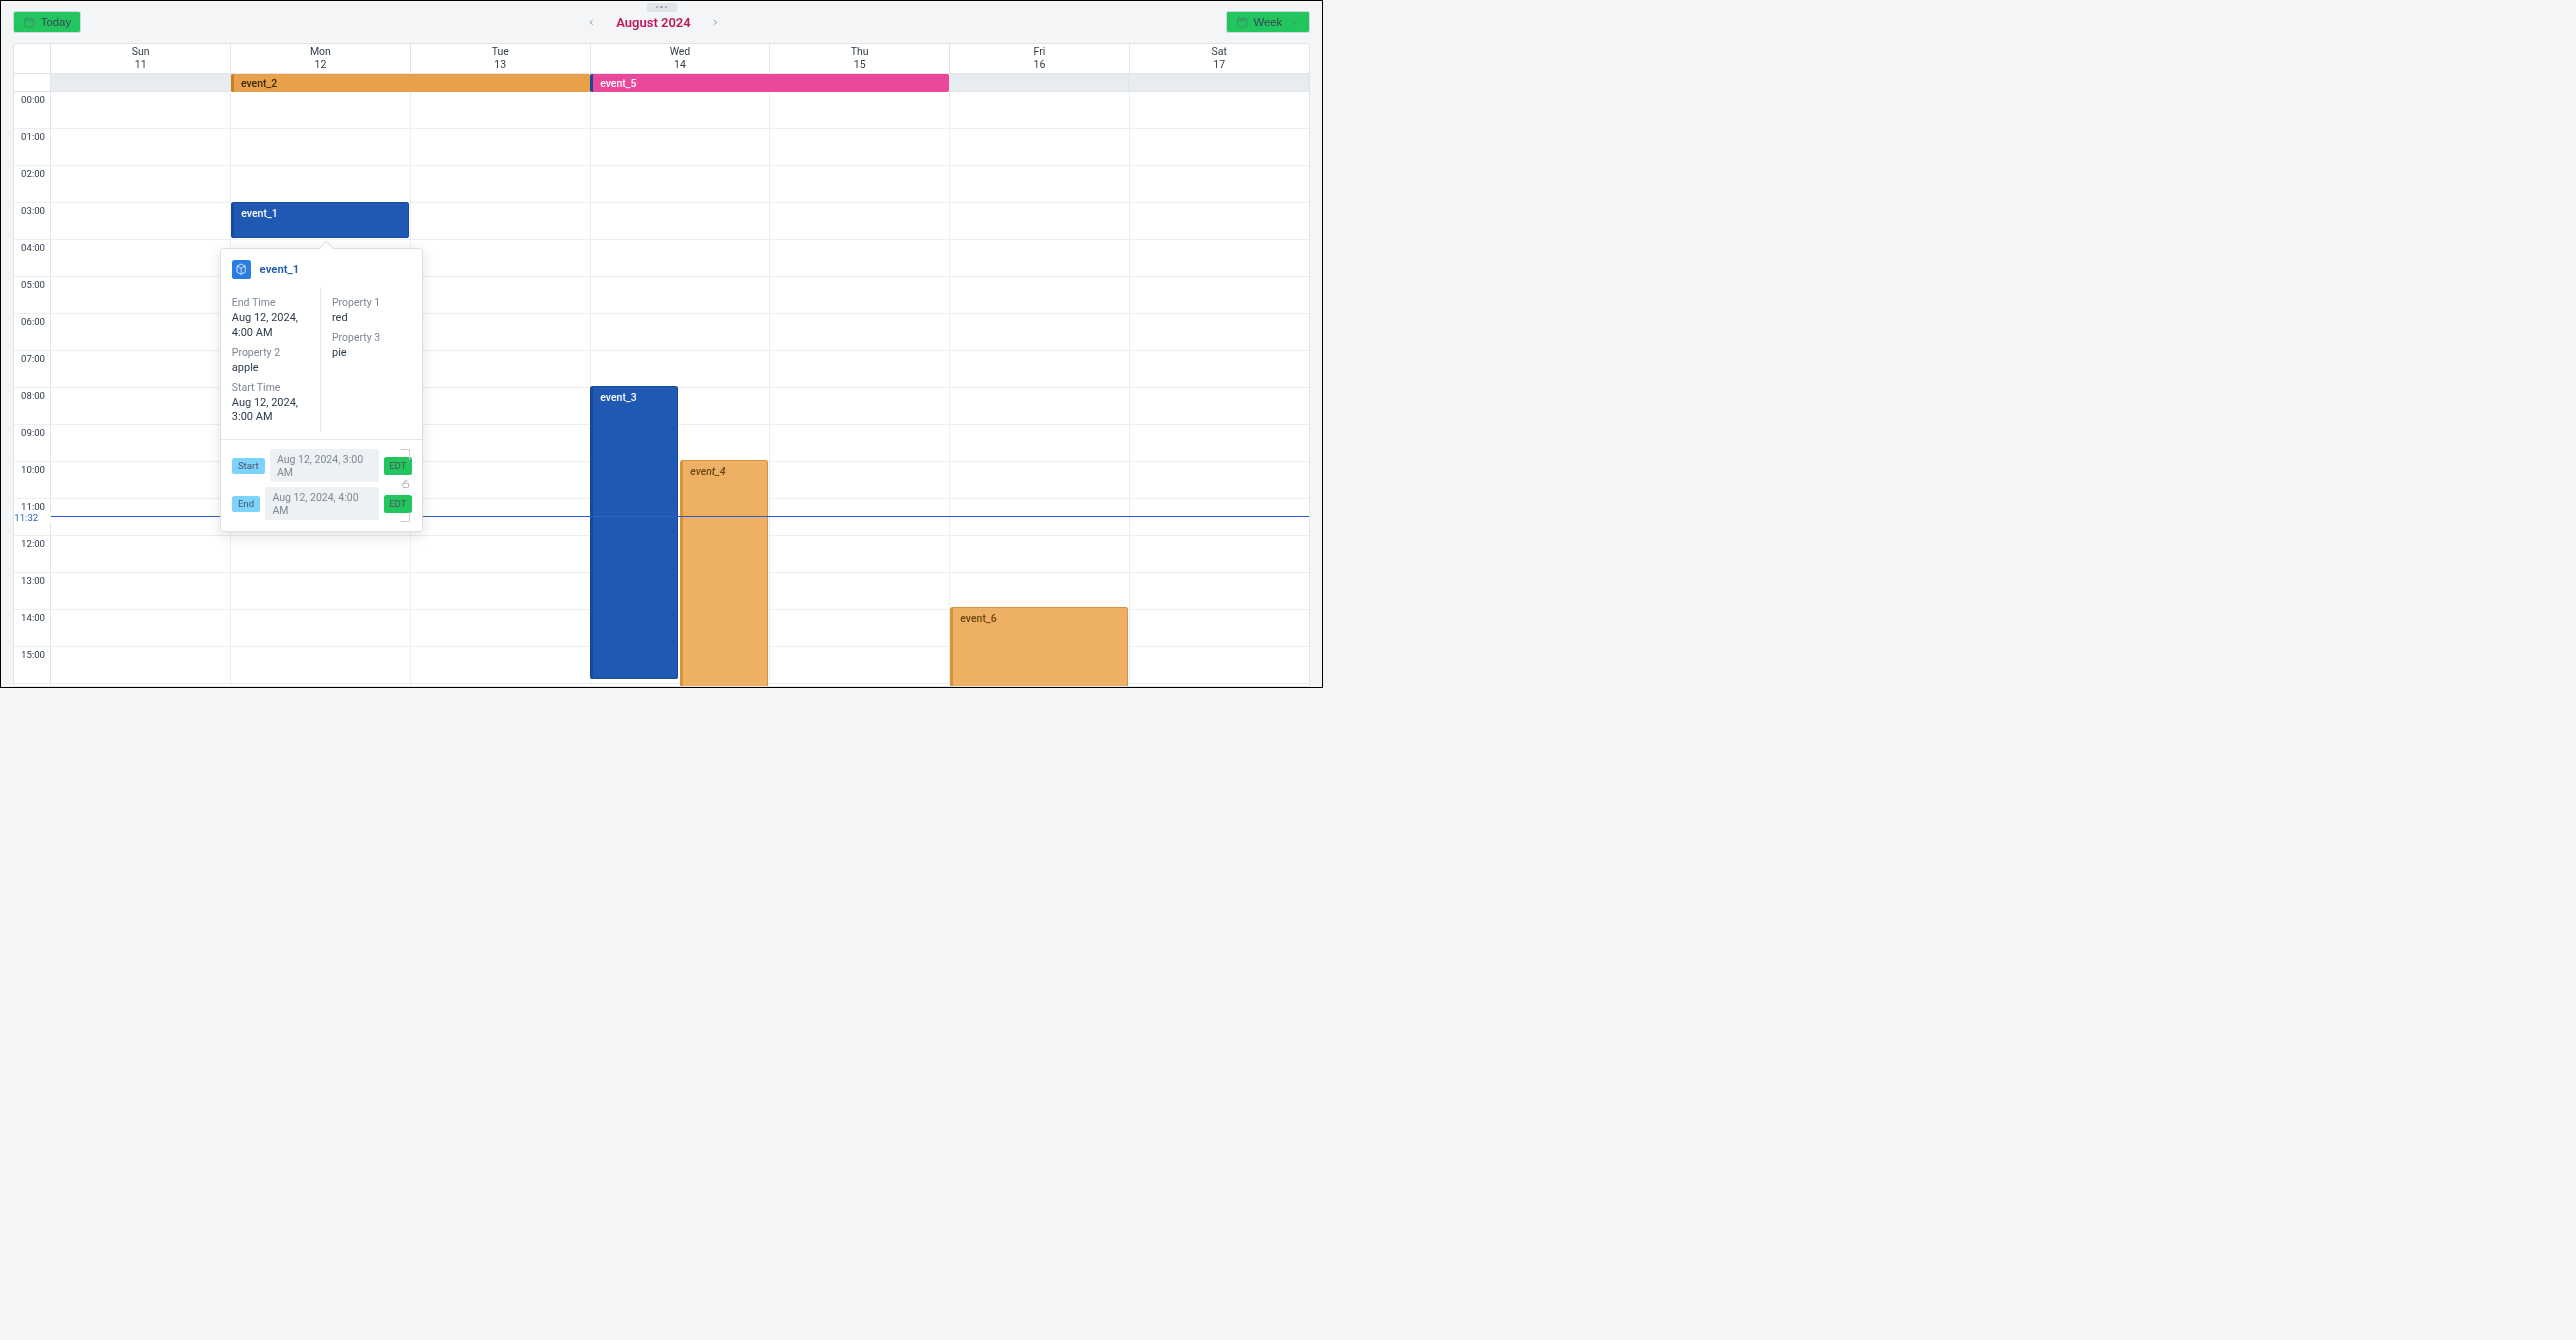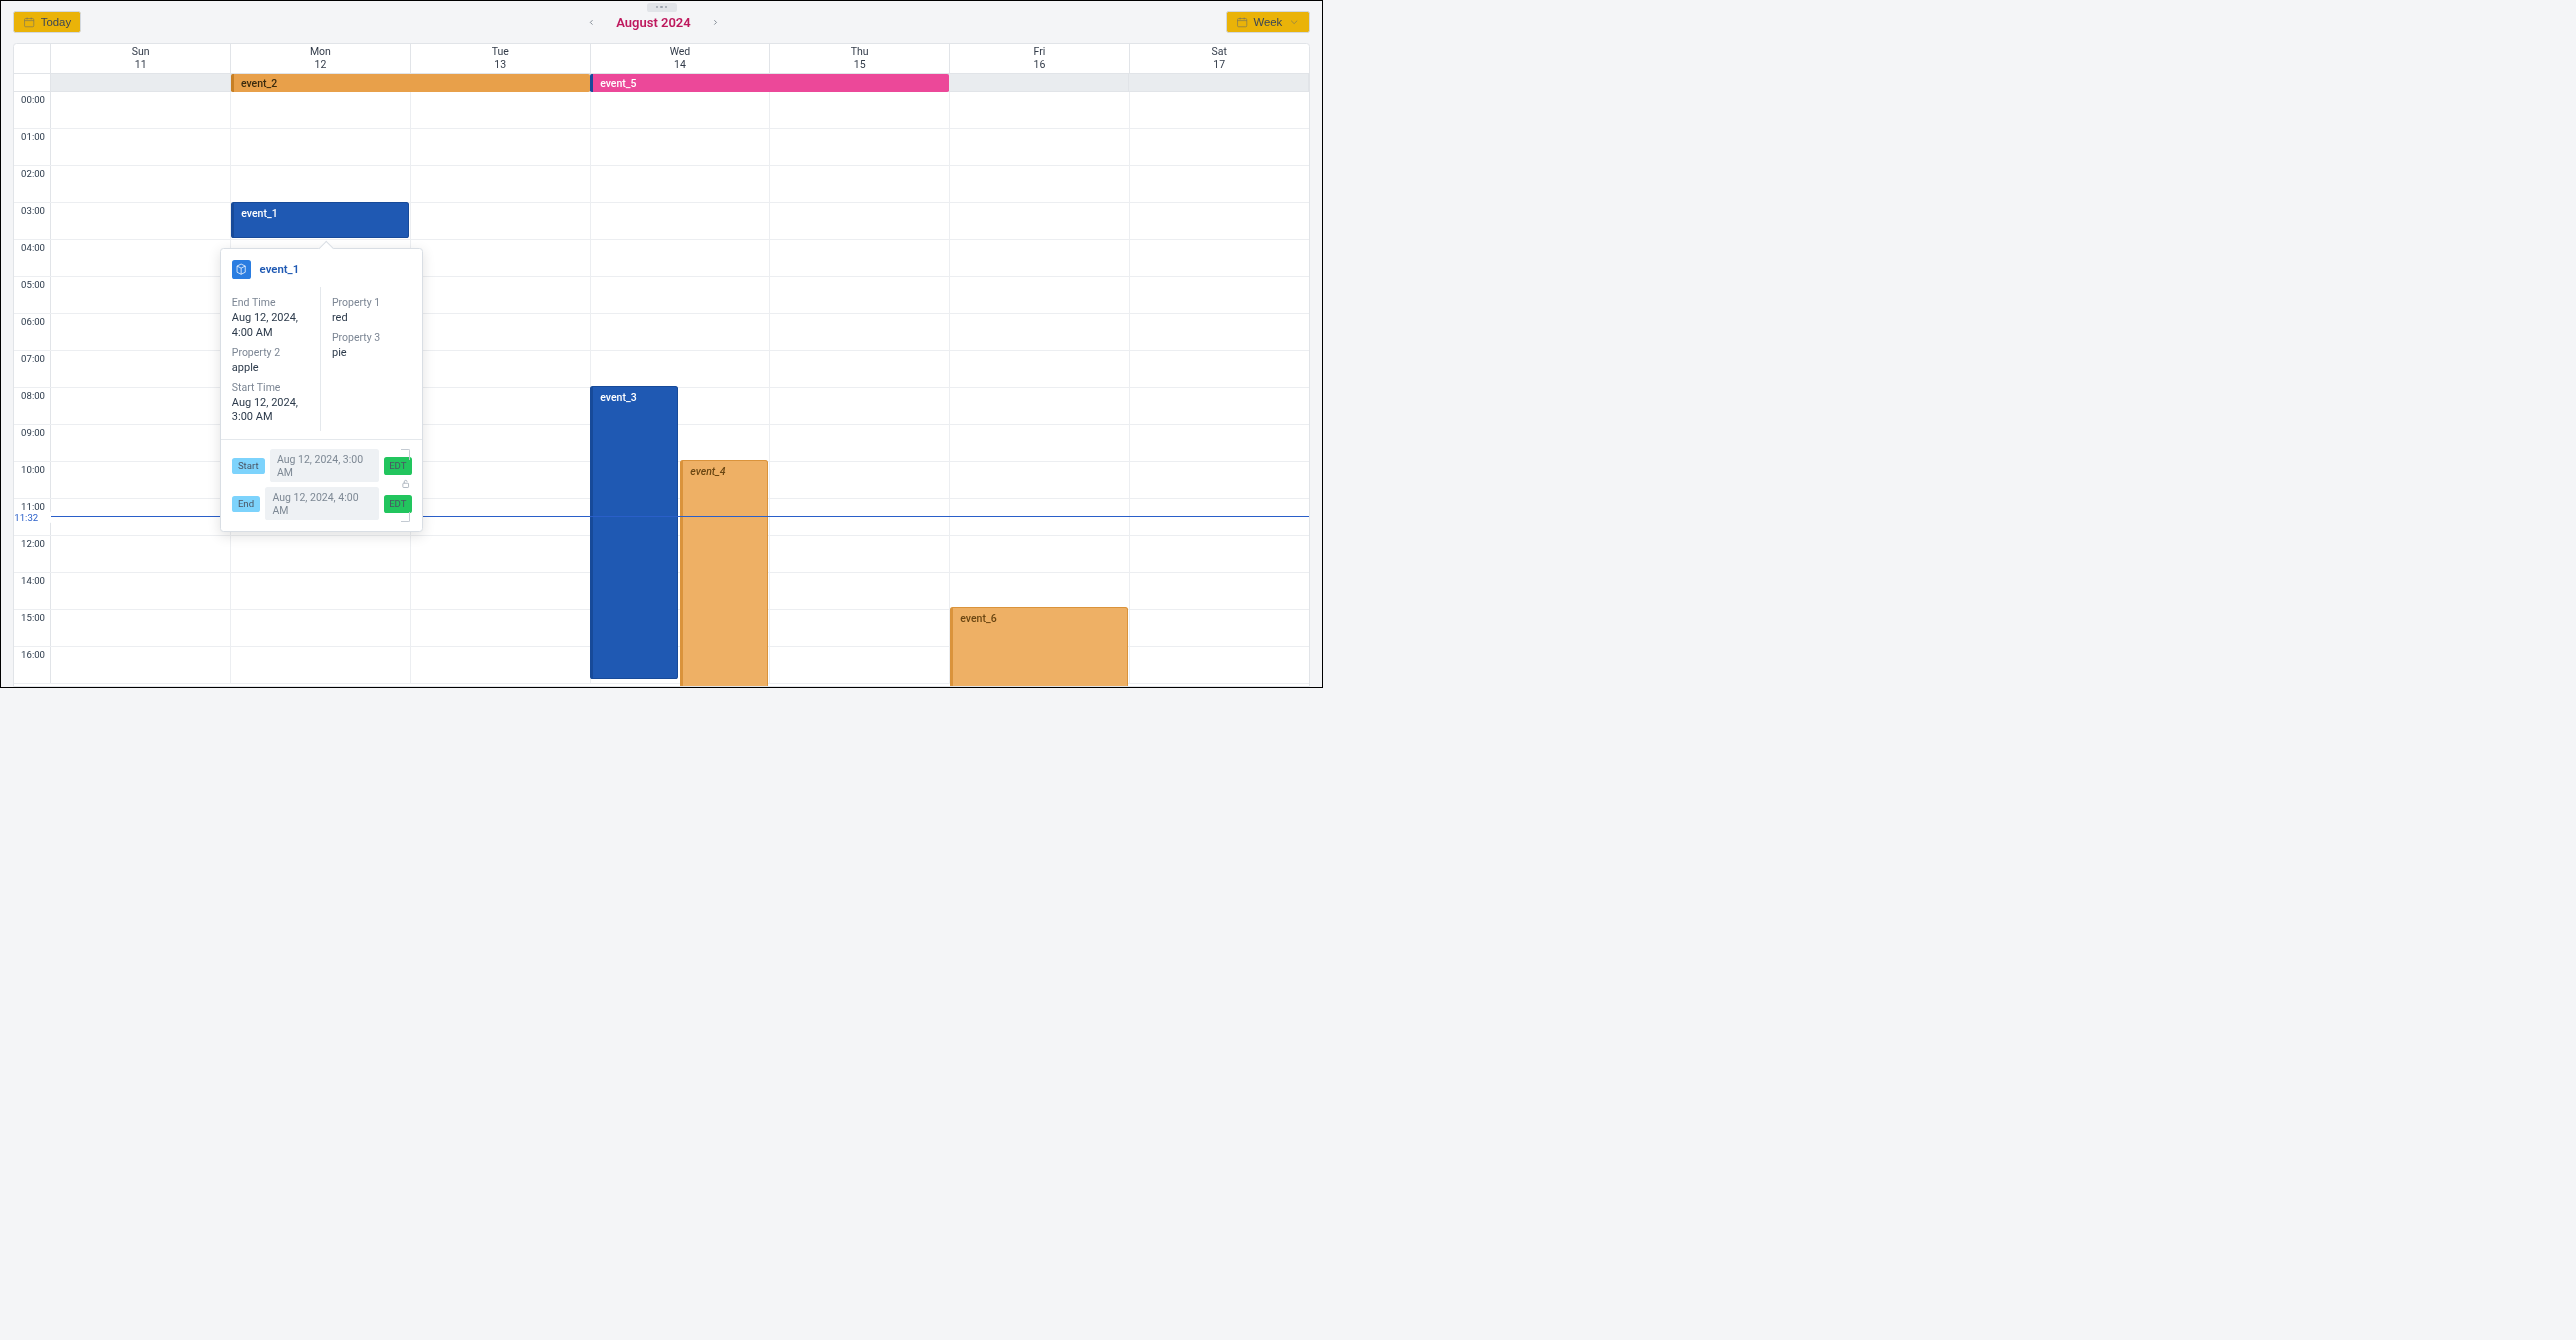--- a/index.html
+++ b/index.html
@@ -36,21 +36,21 @@
     display:flex;
     align-items:center;
     justify-content:space-between;
     padding: 8.8px 12.3px 8.8px 12.3px;
     height: 42px;
   }
   .btn {
     display:inline-flex;
     align-items:center;
     gap:5.3px;
-    background:#eab308;
+    background:#22c55e;
     border:0.9px solid #d3d8de;
     border-radius:2.6px;
     padding:3.5px 8.8px;
     font-size:11.4px;
     color:#3a4657;
     cursor:pointer;
   }
   .btn svg{width:12.3px;height:12.3px;stroke:#5b6572;fill:none;}
   .toolbar-center{
     display:flex;align-items:center;gap:14px;
@@ -465,20 +465,32 @@
               <div class="hour-cell"></div>
               <div class="hour-cell"></div>
               <div class="hour-cell"></div>
               <div class="hour-cell"></div>
               <div class="hour-cell"></div>
               <div class="hour-cell"></div>
               <div class="hour-cell"></div>
             </div>
           </div>
           <div class="hour-row">
+            <div class="hour-label">13:00</div>
+            <div class="hour-cells">
+              <div class="hour-cell"></div>
+              <div class="hour-cell"></div>
+              <div class="hour-cell"></div>
+              <div class="hour-cell"></div>
+              <div class="hour-cell"></div>
+              <div class="hour-cell"></div>
+              <div class="hour-cell"></div>
+            </div>
+          </div>
+          <div class="hour-row">
             <div class="hour-label">14:00</div>
             <div class="hour-cells">
               <div class="hour-cell"></div>
               <div class="hour-cell"></div>
               <div class="hour-cell"></div>
               <div class="hour-cell"></div>
               <div class="hour-cell"></div>
               <div class="hour-cell"></div>
               <div class="hour-cell"></div>
             </div>

